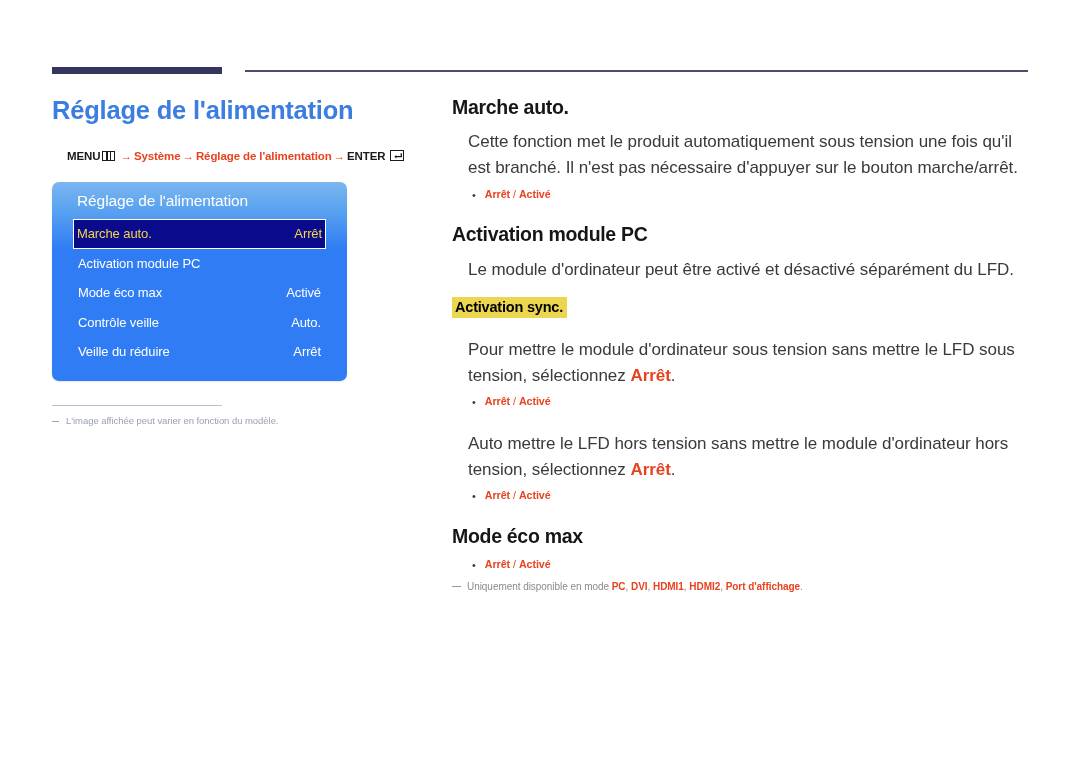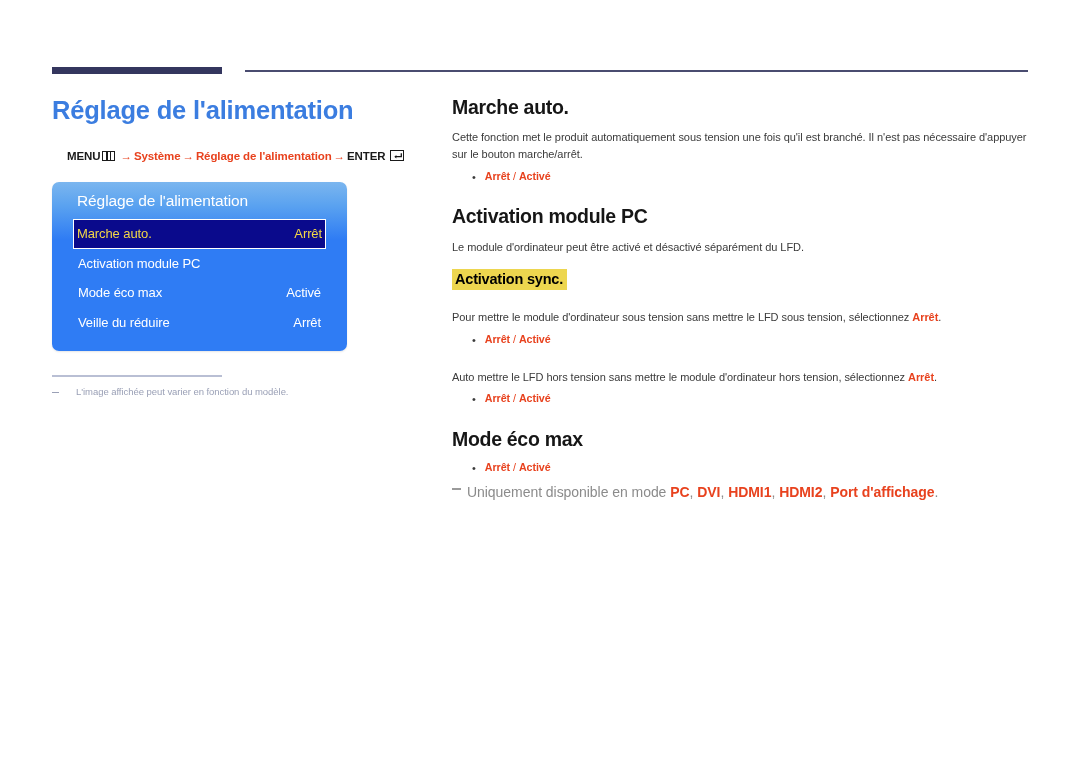--- a/index.html
+++ b/index.html
@@ -130,21 +130,21 @@
   .left-note-rule {
     width: 170px; height: 1.5px;
     background: #b9bfd4;
     margin: 24px 0 9px 0;
   }
   .left-note {
     font-size: 9.5px;
     color: #9aa0b6;
     letter-spacing: -0.05px;
     display: flex;
-    gap: 17px;
+    gap: 7px;
   }
   .left-note .dash {
     display: inline-block;
     width: 7px; height: 1.3px;
     background: #9aa0b6;
     margin-top: 6px;
     flex: none;
   }
 
   
@@ -167,24 +167,24 @@
     color: #000000;
     margin: 0 0 10px 0;
     letter-spacing: -0.2px;
     display: inline-block;
     background: #edd64f;
     padding: 1px 4px 2px 3px;
     line-height: 1.25;
   }
   .sub-head-wrap { margin: 0 0 9px 0; }
   p.body {
-    font-size: 11px;
+    font-size: 17px;
     color: #3a3a3a;
     line-height: 1.52;
-    margin: 0 0 7px 0;
+    margin: 0 0 7px 16px;
     letter-spacing: -0.05px;
   }
   .bullet {
     display: flex;
     gap: 9px;
     font-size: 10.7px;
     margin: 0 0 6px 20px;
     letter-spacing: -0.05px;
   }
   .bullet .dot {
@@ -198,21 +198,21 @@
     font-weight: bold;
   }
   .bullet .opts .sep { font-weight: normal; color: #e8421e; }
   .hot { color: #e8421e; font-weight: bold; }
   .sec { margin-bottom: 20px; }
   .sec-tight { margin-bottom: 14px; }
 
   .foot-note {
     display: flex;
     gap: 6px;
-    font-size: 14px;
+    font-size: 10px;
     color: #8b8b8b;
     letter-spacing: -0.05px;
     margin-top: 4px;
     line-height: 1.45;
   }
   .foot-note .dash2 {
     display: inline-block;
     width: 9px; height: 1.4px;
     background: #9a9a9a;
     margin-top: 6px;
@@ -252,20 +252,24 @@
         <div class="osd-row">
           <span>Activation module PC</span>
           <span class="osd-val"></span>
         </div>
 
         <div class="osd-row">
           <span>Mode éco max</span>
           <span class="osd-val">Activé</span>
         </div>
 
+        <div class="osd-row">
+          <span>Contrôle veille</span>
+          <span class="osd-val">Auto.</span>
+        </div>
 
 
         <div class="osd-row">
           <span>Veille du réduire</span>
           <span class="osd-val">Arrêt</span>
         </div>
 
       </div>
     </div>
 

